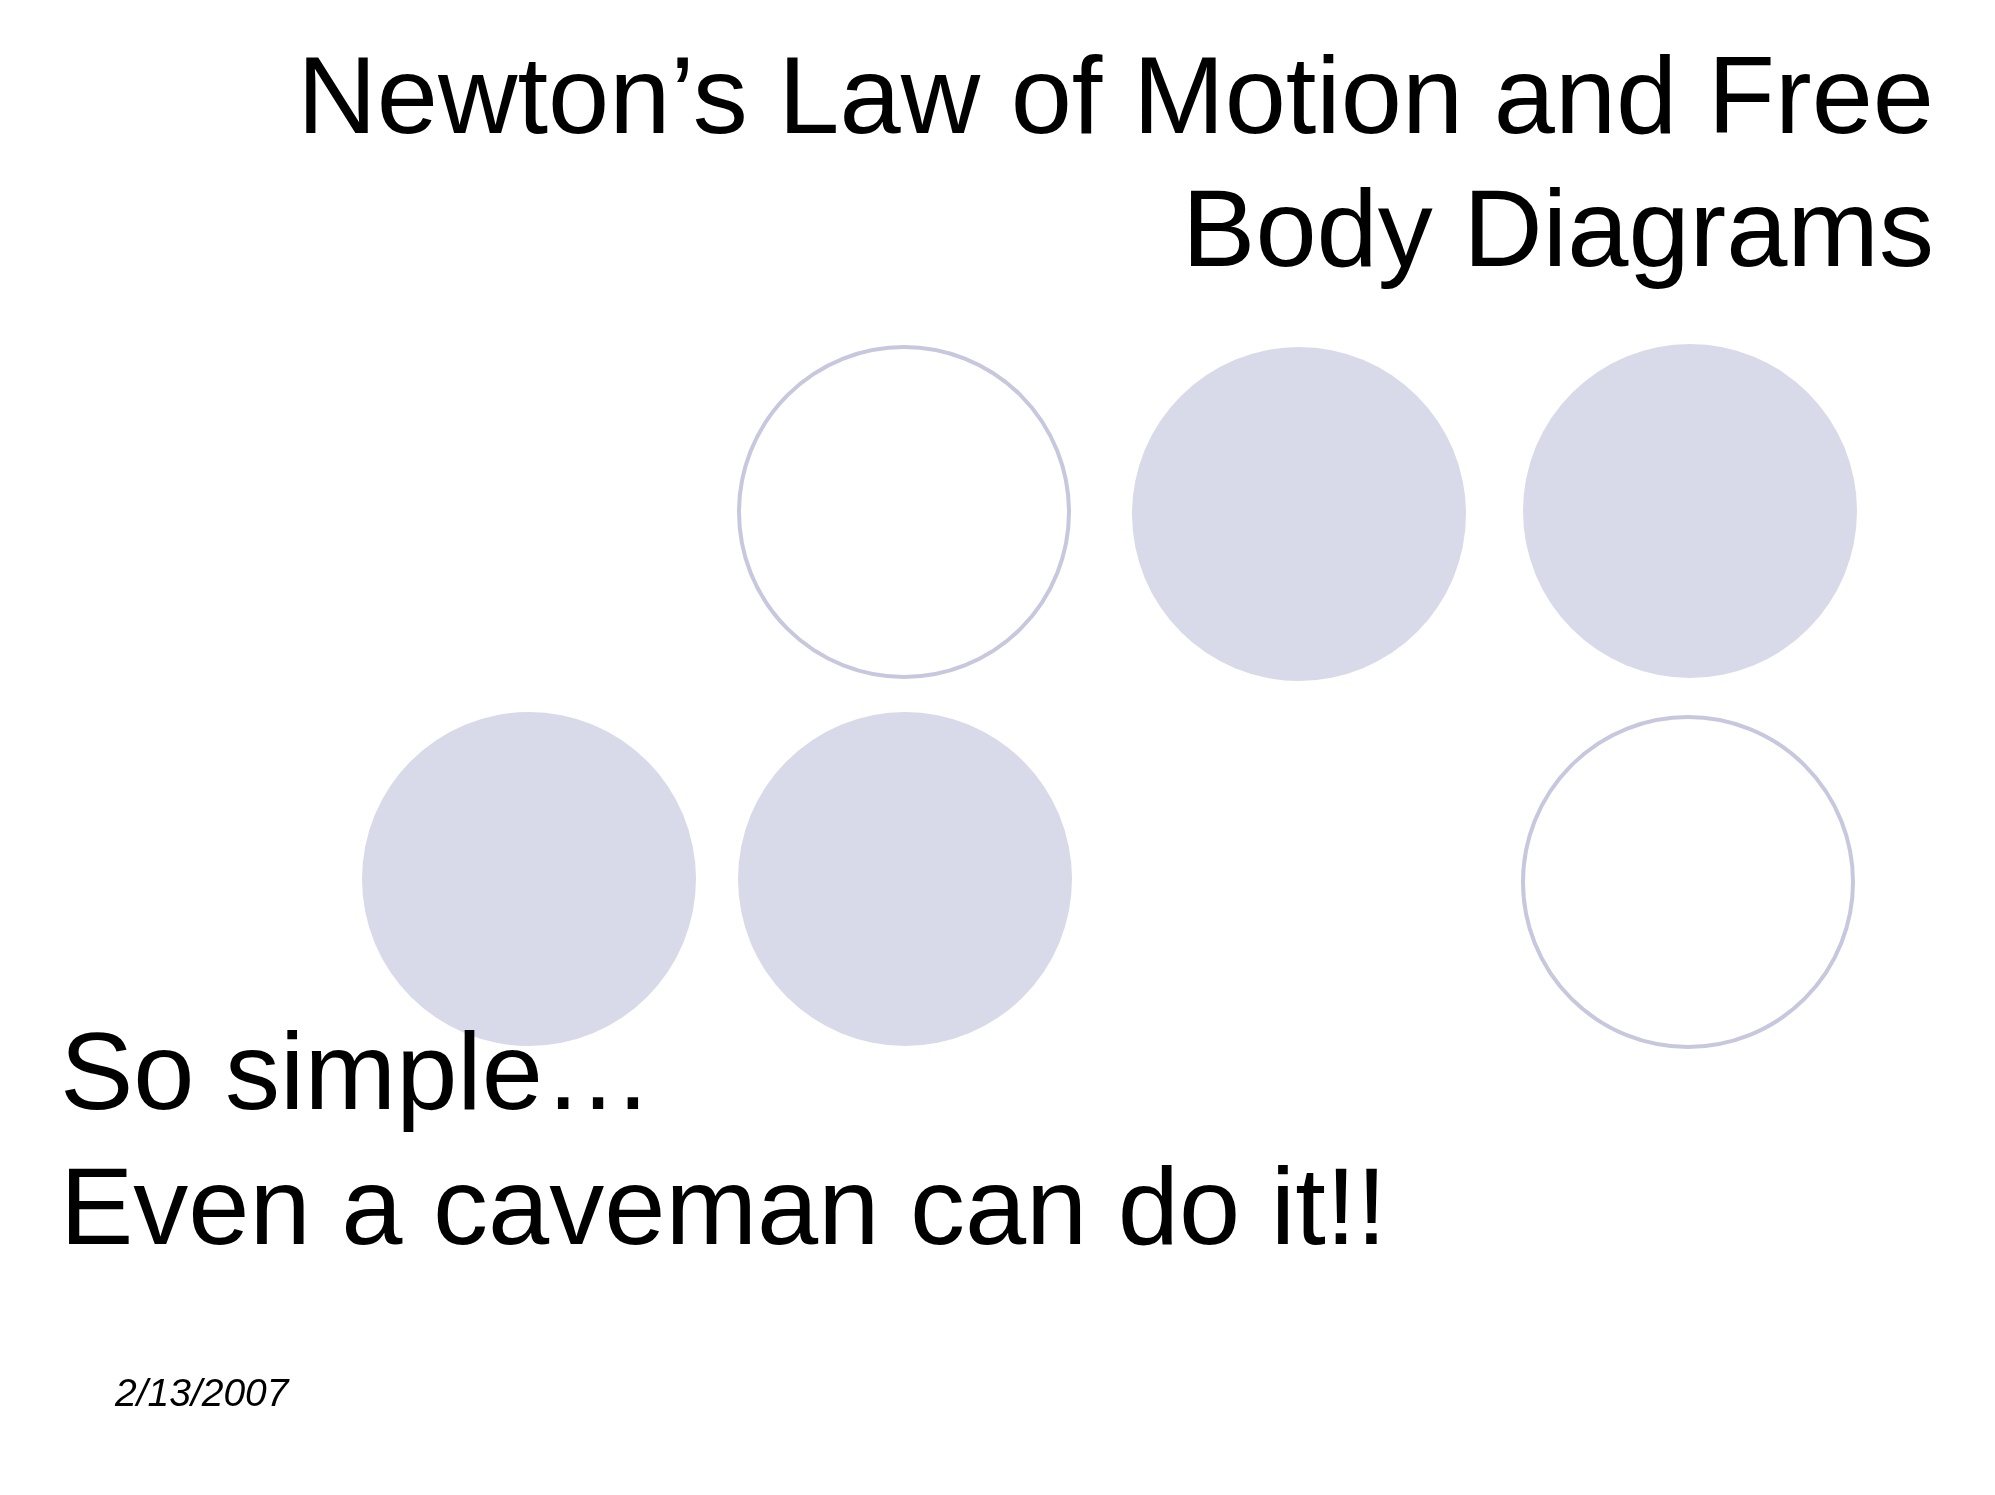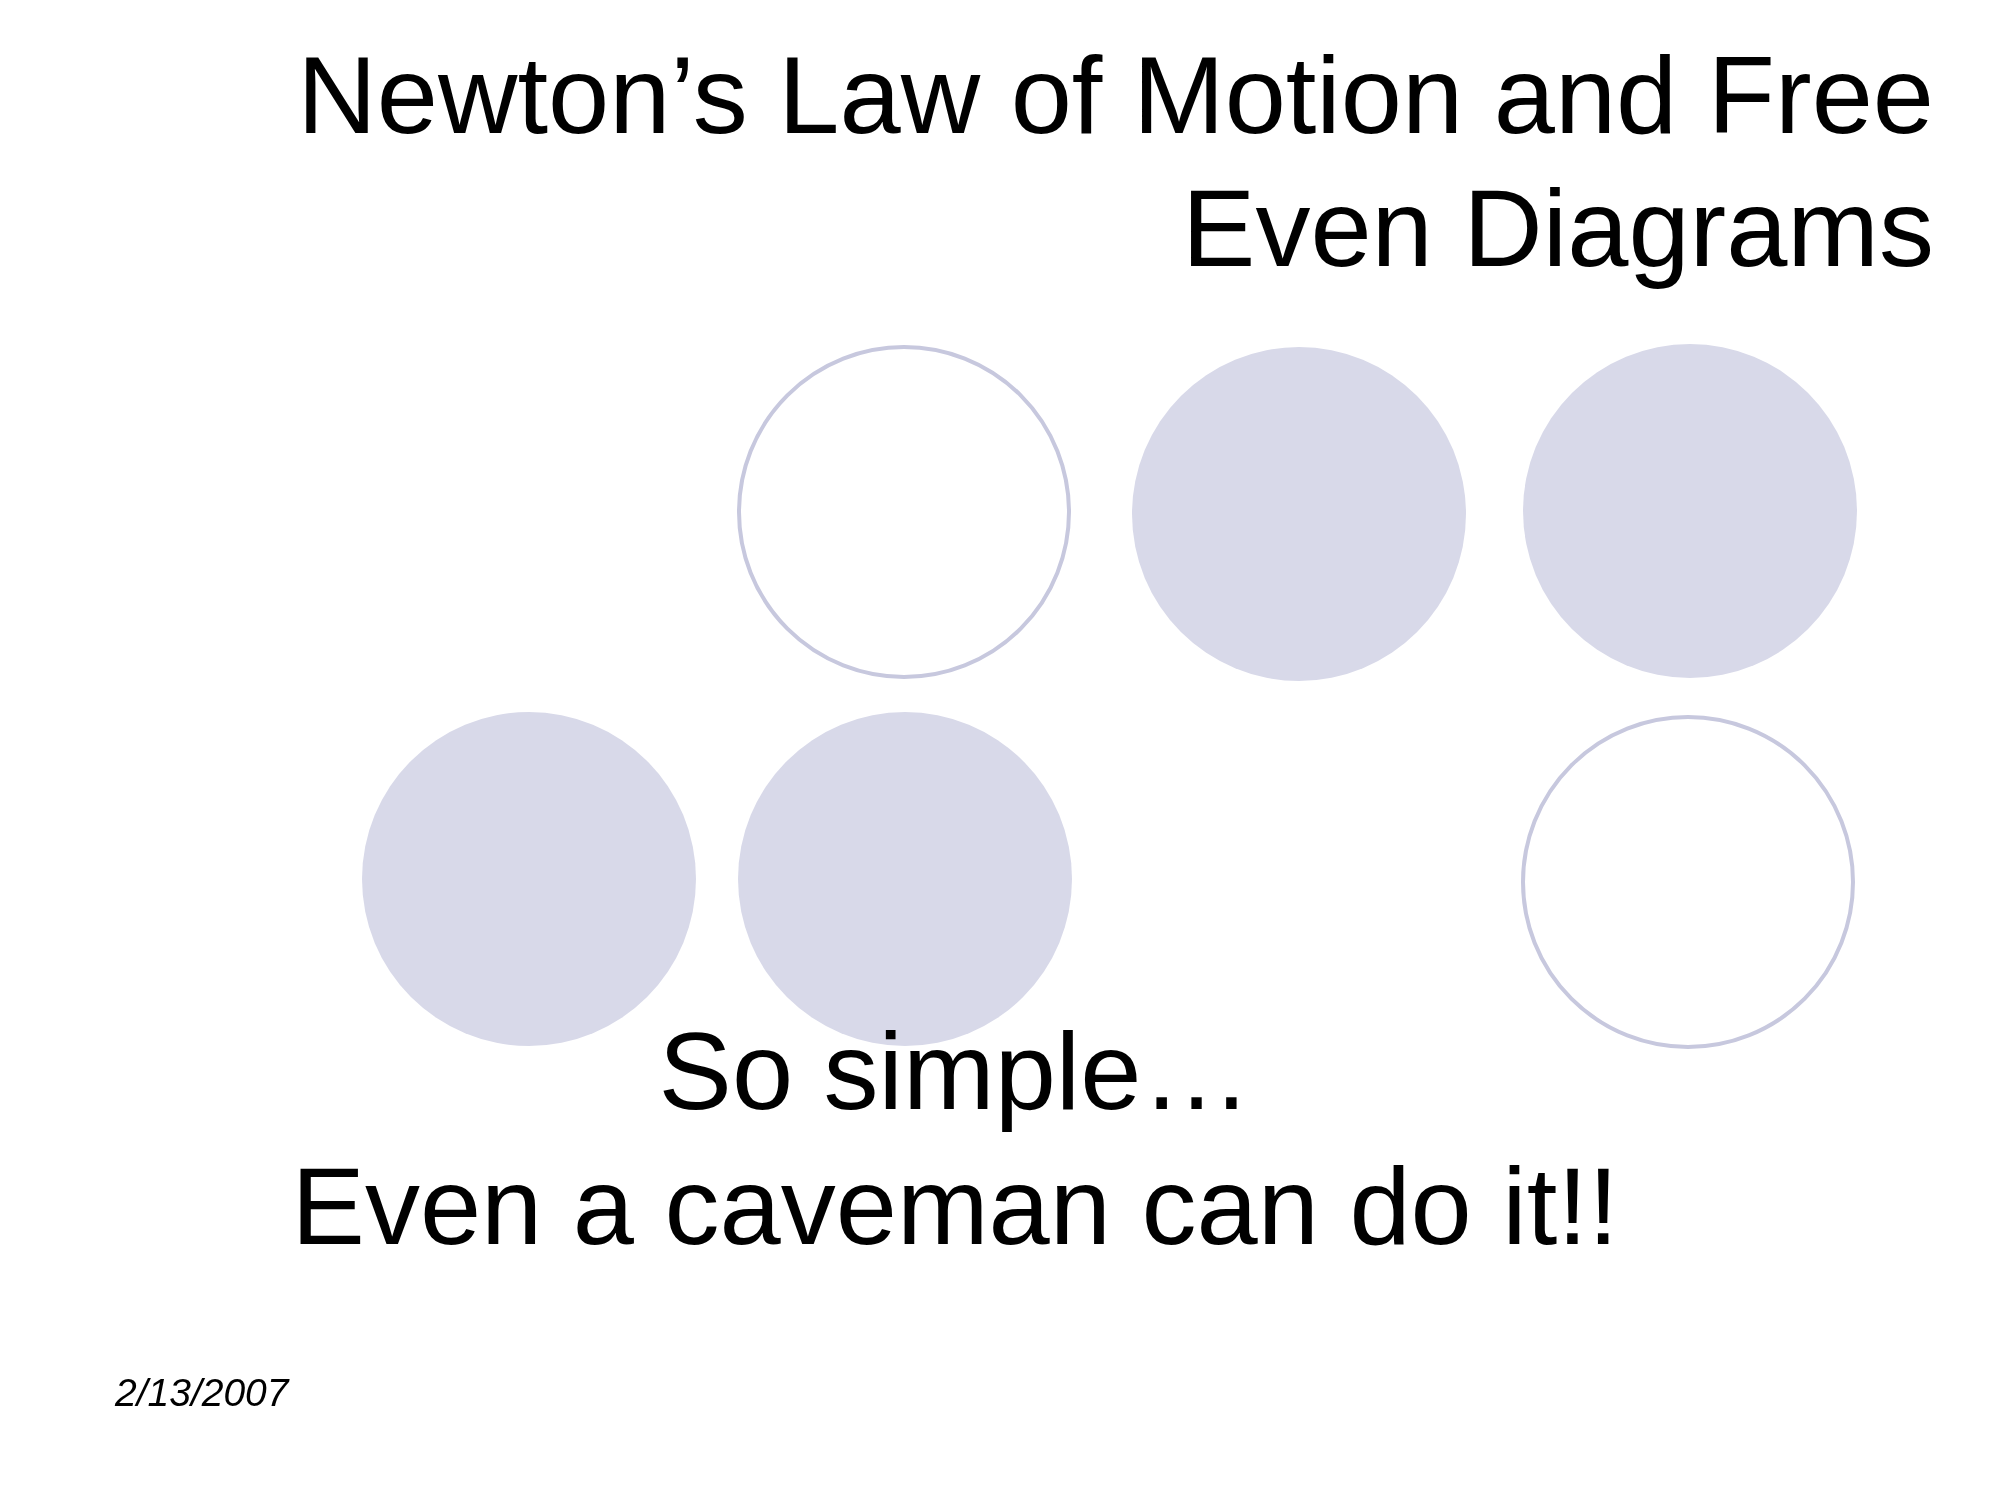--- a/index.html
+++ b/index.html
@@ -29,21 +29,21 @@
     line-height:133px;
     letter-spacing:0;
     white-space:nowrap;
   }
   
   .subtitle-block{
     position:absolute;
     top:1003px;
     right:145px;
     left:60px;
-    text-align:center;
+    text-align:left;
     font-size:110px;
     line-height:135px;
     white-space:nowrap;
   }
   
   .date-block{
     position:absolute;
     left:115px;
     top:1370px;
     font-size:39px;
@@ -67,21 +67,21 @@
   .c5{ left:738px;  top:712px; }
   .c6{ left:1521px; top:715px; }
 </style>
 </head>
 <body>
 
 <div class="slide">
 
   <div class="title-block">
     <div>Newton’s Law of Motion and Free</div>
-    <div>Even Diagrams</div>
+    <div>Body Diagrams</div>
   </div>
 
   <div class="circle c1 outlined"></div>
   <div class="circle c2 filled"></div>
   <div class="circle c3 filled"></div>
   <div class="circle c4 filled"></div>
   <div class="circle c5 filled"></div>
   <div class="circle c6 outlined"></div>
 
   <div class="subtitle-block">

